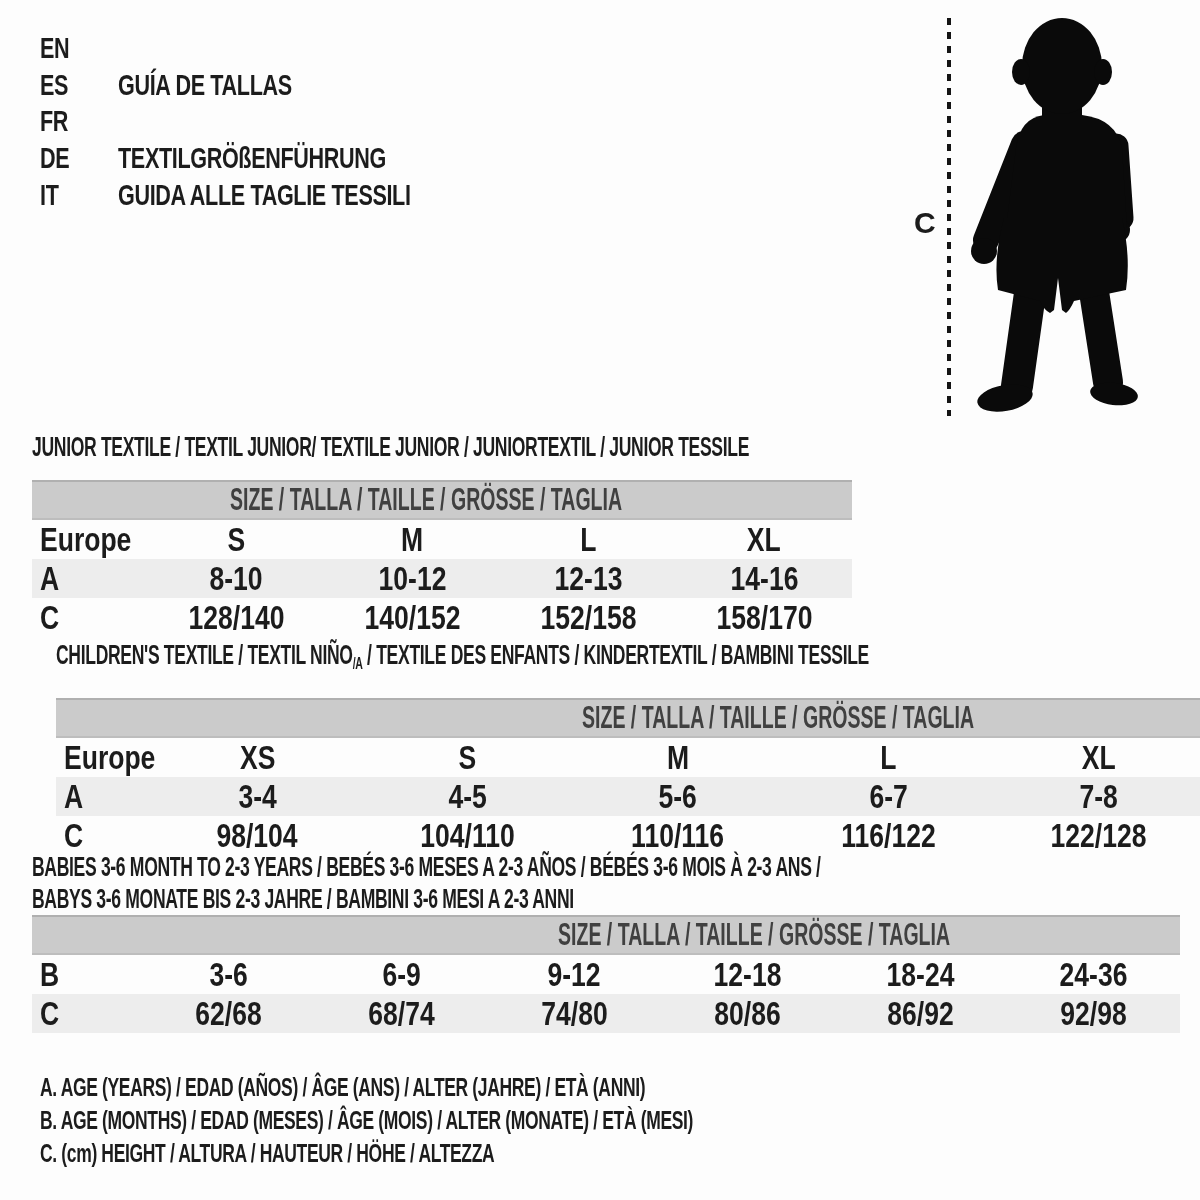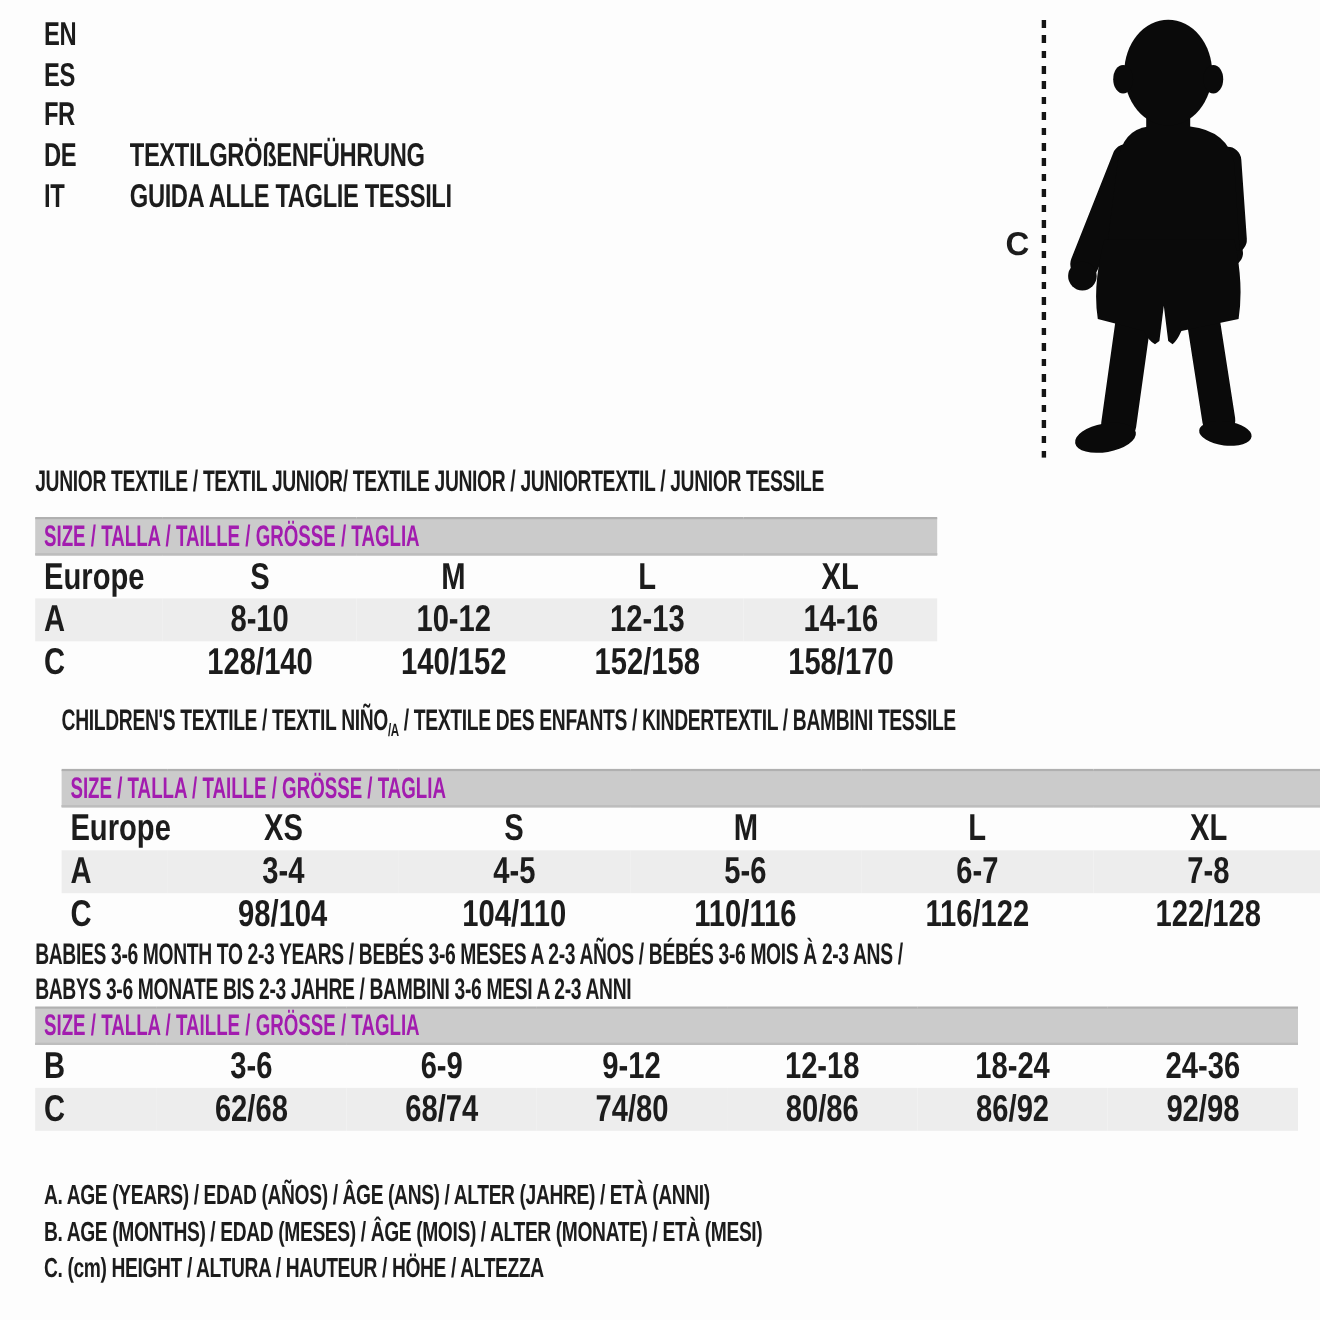--- a/index.html
+++ b/index.html
@@ -13,65 +13,66 @@
   
   .lx{display:inline-block;white-space:nowrap;transform-origin:0 50%;}
   .cx{display:inline-block;white-space:nowrap;transform-origin:50% 50%;}
   .sc-lang{transform:scaleX(.72);}
   .sc-title{transform:scaleX(.65);}
   .sc-bar{transform:scaleX(.63);}
   .sc-cell{transform:scaleX(.78);}
   .sc-legend{transform:scaleX(.70);}
 
   
-  .lang-list{position:absolute;top:14px;left:40px;}
+  .lang-list{position:absolute;top:30px;left:40px;}
   .lang-row{display:grid;grid-template-columns:78px auto;height:36.7px;line-height:36.7px;font-size:30px;letter-spacing:-.5px;}
 
   
   .figure{position:absolute;left:900px;top:10px;width:270px;height:412px;}
   .height-line{position:absolute;left:47px;top:8px;width:4px;height:398px;
     background:repeating-linear-gradient(to bottom,#141414 0px,#141414 7px,transparent 7px,transparent 14px);}
   .c-label{position:absolute;left:14px;top:196px;font-size:30px;}
   .baby-svg{position:absolute;left:68px;top:4px;}
 
   
   .section{position:absolute;left:32px;}
-  .sec-junior{top:423px;width:820px;}
+  .sec-junior{top:433px;width:820px;}
   .sec-children{top:641px;width:1148px;margin-left:24px;}
   .sec-babies{top:851px;width:1148px;}
   .section-title{font-size:27px;line-height:28px;letter-spacing:-.5px;}
   .sec-junior .section-title{margin-bottom:19px;}
   .sec-children .section-title{margin-bottom:21px;}
   .sec-babies .title-line{font-size:27px;line-height:32px;letter-spacing:-.5px;}
   .sec-babies .titles{}
   .subscript{font-size:.6em;vertical-align:-.3em;}
 
   table{border-collapse:collapse;table-layout:fixed;width:100%;}
   thead th{
     background:#cbcbcb;border-top:2px solid #b0b0b0;border-bottom:2px solid #bdbdbd;
-    height:30px;text-align:left;padding:0 0 0 8px;font-size:27px;color:#a21caf;font-weight:700;
+    height:30px;text-align:right;padding:0 0 0 8px;font-size:31px;color:#404040;font-weight:700;
   }
   tbody th,tbody td{height:31px;padding:0;font-size:34px;font-weight:700;}
   tbody th{text-align:left;padding-left:8px;}
   tbody td{text-align:center;}
   tbody tr:nth-child(even){background:#ededed;}
 
   
   .legend{position:absolute;left:40px;top:1071px;}
   .legend-line{font-size:25px;line-height:33px;letter-spacing:-.5px;}
 </style>
 </head>
 <body>
 
 <div class="lang-list">
   <div class="lang-row">
     <span><span class="lx sc-lang">EN</span></span>
   </div>
   <div class="lang-row">
     <span><span class="lx sc-lang">ES</span></span>
+    <span><span class="lx sc-lang">GUÍA DE TALLAS</span></span>
   </div>
   <div class="lang-row">
     <span><span class="lx sc-lang">FR</span></span>
   </div>
   <div class="lang-row">
     <span><span class="lx sc-lang">DE</span></span>
     <span><span class="lx sc-lang">TEXTILGRÖßENFÜHRUNG</span></span>
   </div>
   <div class="lang-row">
     <span><span class="lx sc-lang">IT</span></span>

